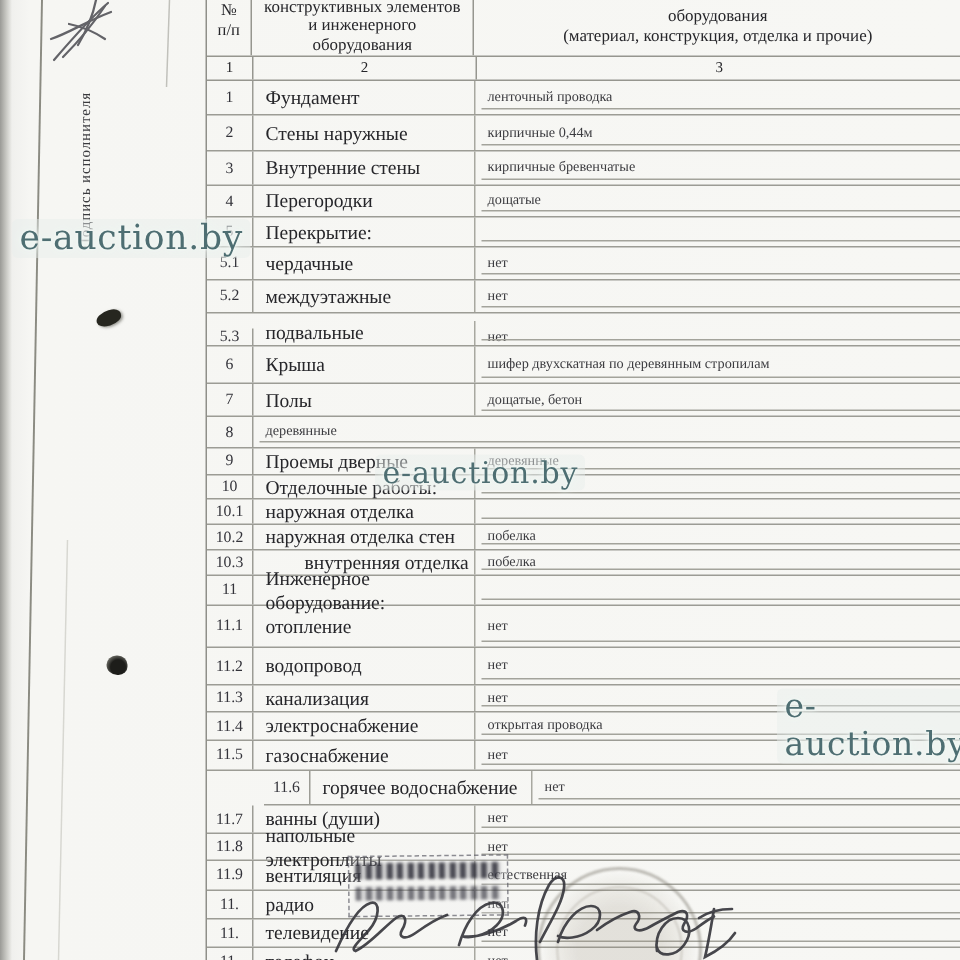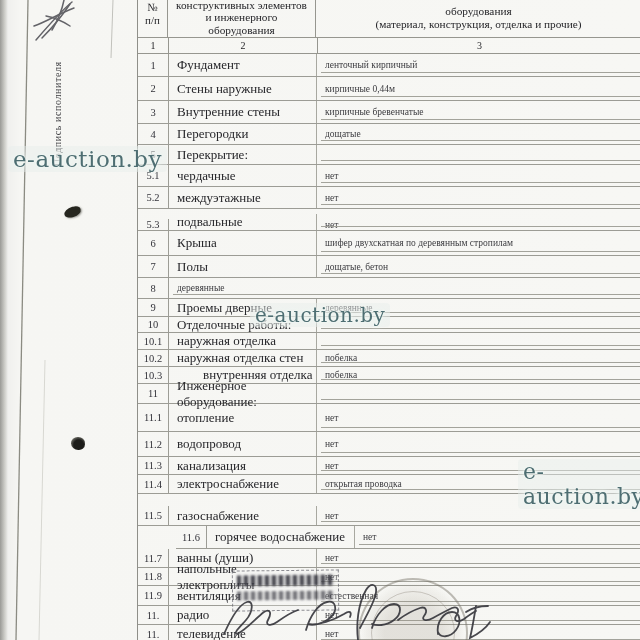--- a/index.html
+++ b/index.html
@@ -105,21 +105,21 @@
     </div>
     <div class="numrow">
       <div class="nc nc1">1</div>
       <div class="nc nc2">2</div>
       <div class="nc nc3">3</div>
     </div>
     <div id="tbody">
         <div class="row" style="height: 22px;">
           <div class="c1">1</div>
           <div class="c2">Фундамент</div>
-          <div class="c3">ленточный кирпичный</div>
+          <div class="c3">ленточный проводка</div>
         </div>
         <div class="row" style="height: 23px;">
           <div class="c1">2</div>
           <div class="c2">Стены наружные</div>
           <div class="c3">кирпичные 0,44м</div>
         </div>
         <div class="row" style="height: 22px;">
           <div class="c1">3</div>
           <div class="c2">Внутренние стены</div>
           <div class="c3">кирпичные бревенчатые</div>
@@ -206,21 +206,21 @@
         <div class="row" style="height: 17px;">
           <div class="c1">11.3</div>
           <div class="c2">канализация</div>
           <div class="c3">нет</div>
         </div>
         <div class="row" style="height: 18px;">
           <div class="c1">11.4</div>
           <div class="c2">электроснабжение</div>
           <div class="c3">открытая проводка</div>
         </div>
-        <div class="row" style="height: 19px; margin-top: 12px;">
+        <div class="row" style="height: 19px;">
           <div class="c1">11.5</div>
           <div class="c2">газоснабжение</div>
           <div class="c3">нет</div>
         </div>
         <div class="row" style="height: 22px; margin-left: 38px;">
           <div class="c1">11.6</div>
           <div class="c2">горячее водоснабжение</div>
           <div class="c3">нет</div>
         </div>
         <div class="row" style="height: 18px;">

